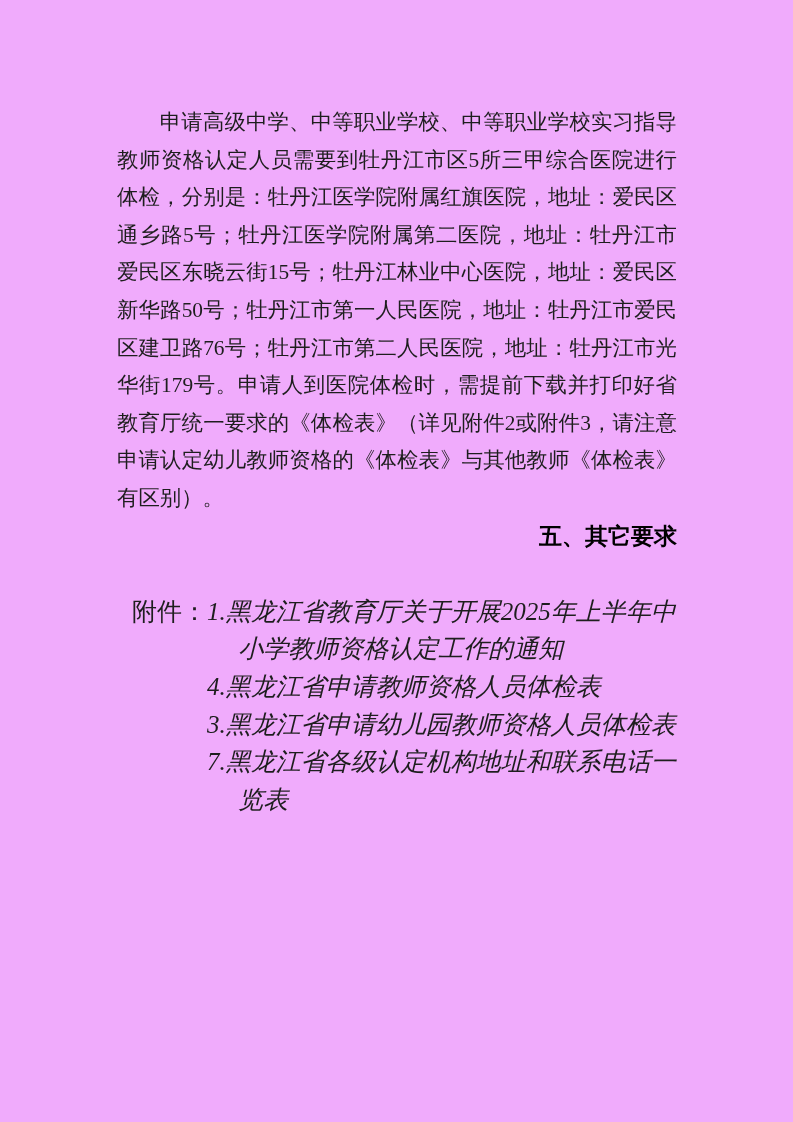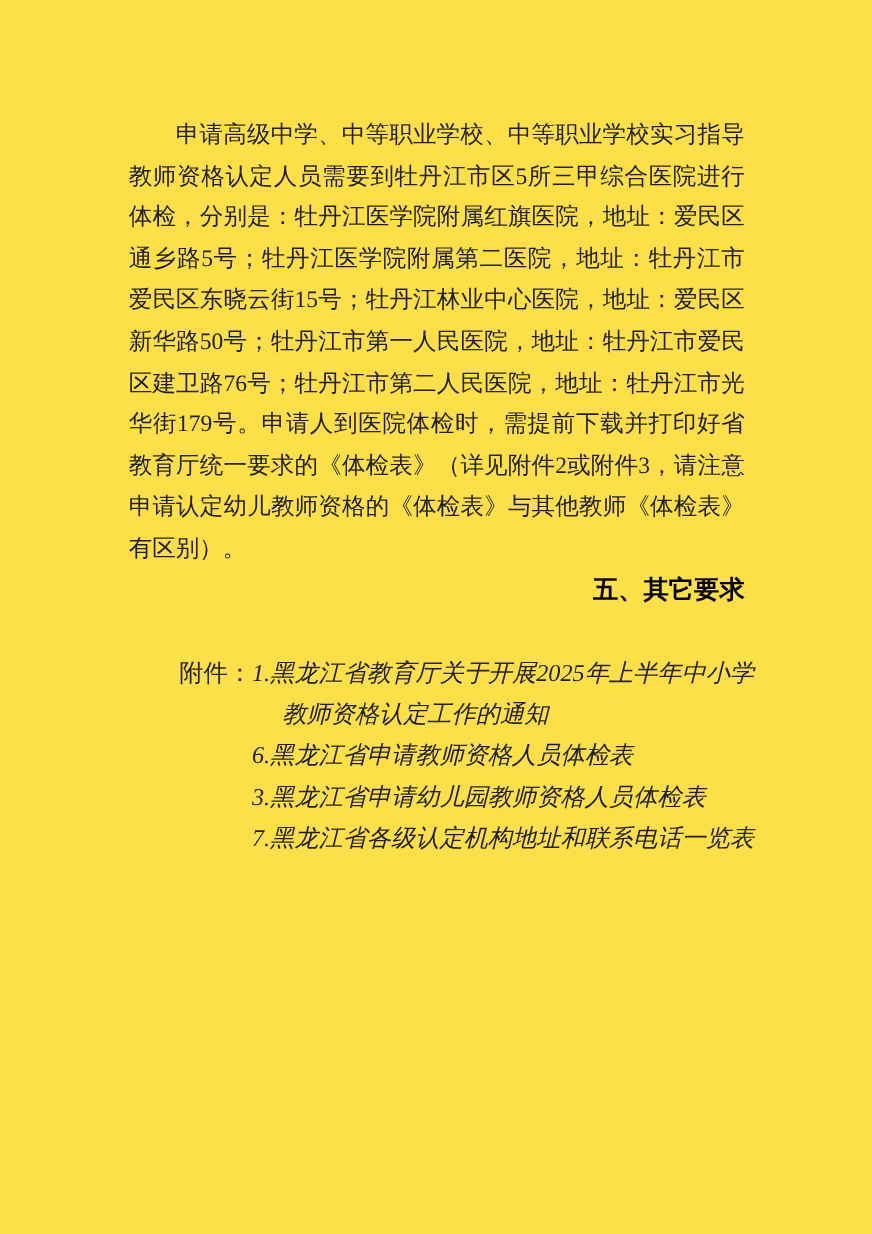--- a/index.html
+++ b/index.html
@@ -4,21 +4,21 @@
 <style>
   html, body {
     margin: 0;
     padding: 0;
     background: #ffffff;
   }
   .page {
     position: relative;
     width: 793px;
     height: 1122px;
-    background: #fde047;
+    background: #f0abfc;
     overflow: hidden;
     color: #1e1e1e;
     font-family: "Liberation Serif", serif;
   }
   .content {
     position: absolute;
     left: 117px;
     top: 104px;
     width: 560px;
   }
@@ -39,22 +39,23 @@
     text-indent: 2em;
     color: #000000;
     font-family: "Liberation Sans", sans-serif;
     text-align: right;
   }
   .attachments {
     display: flex;
     align-items: flex-start;
     margin-top: 37.6px;
     padding-left: 46px;
-    font-size: 22px;
+    font-size: 25px;
     line-height: 37.6px;
+    justify-content: flex-end;
   }
   .attachments-label {
     flex: none;
     white-space: nowrap;
   }
   .attachments-items {
     flex: none;
     width: 470px;
   }
   .attachment-item {
@@ -72,20 +73,20 @@
 
     <p class="body-para">申请高级中学、中等职业学校、中等职业学校实习指导教师资格认定人员需要到牡丹江市区5所三甲综合医院进行体检，分别是：牡丹江医学院附属红旗医院，地址：爱民区通乡路5号；牡丹江医学院附属第二医院，地址：牡丹江市爱民区东晓云街15号；牡丹江林业中心医院，地址：爱民区新华路50号；牡丹江市第一人民医院，地址：牡丹江市爱民区建卫路76号；牡丹江市第二人民医院，地址：牡丹江市光华街179号。申请人到医院体检时，需提前下载并打印好省教育厅统一要求的《体检表》（详见附件2或附件3，请注意申请认定幼儿教师资格的《体检表》与其他教师《体检表》有区别）。</p>
 
     <h2 class="section-heading">五、其它要求</h2>
 
 
     <div class="attachments">
       <span class="attachments-label">附件：</span>
       <div class="attachments-items">
         <div class="attachment-item">1.黑龙江省教育厅关于开展2025年上半年中小学教师资格认定工作的通知</div>
-        <div class="attachment-item">6.黑龙江省申请教师资格人员体检表</div>
+        <div class="attachment-item">4.黑龙江省申请教师资格人员体检表</div>
         <div class="attachment-item">3.黑龙江省申请幼儿园教师资格人员体检表</div>
         <div class="attachment-item">7.黑龙江省各级认定机构地址和联系电话一览表</div>
       </div>
     </div>
 
   </div>
 </div>
 
 </body></html>

